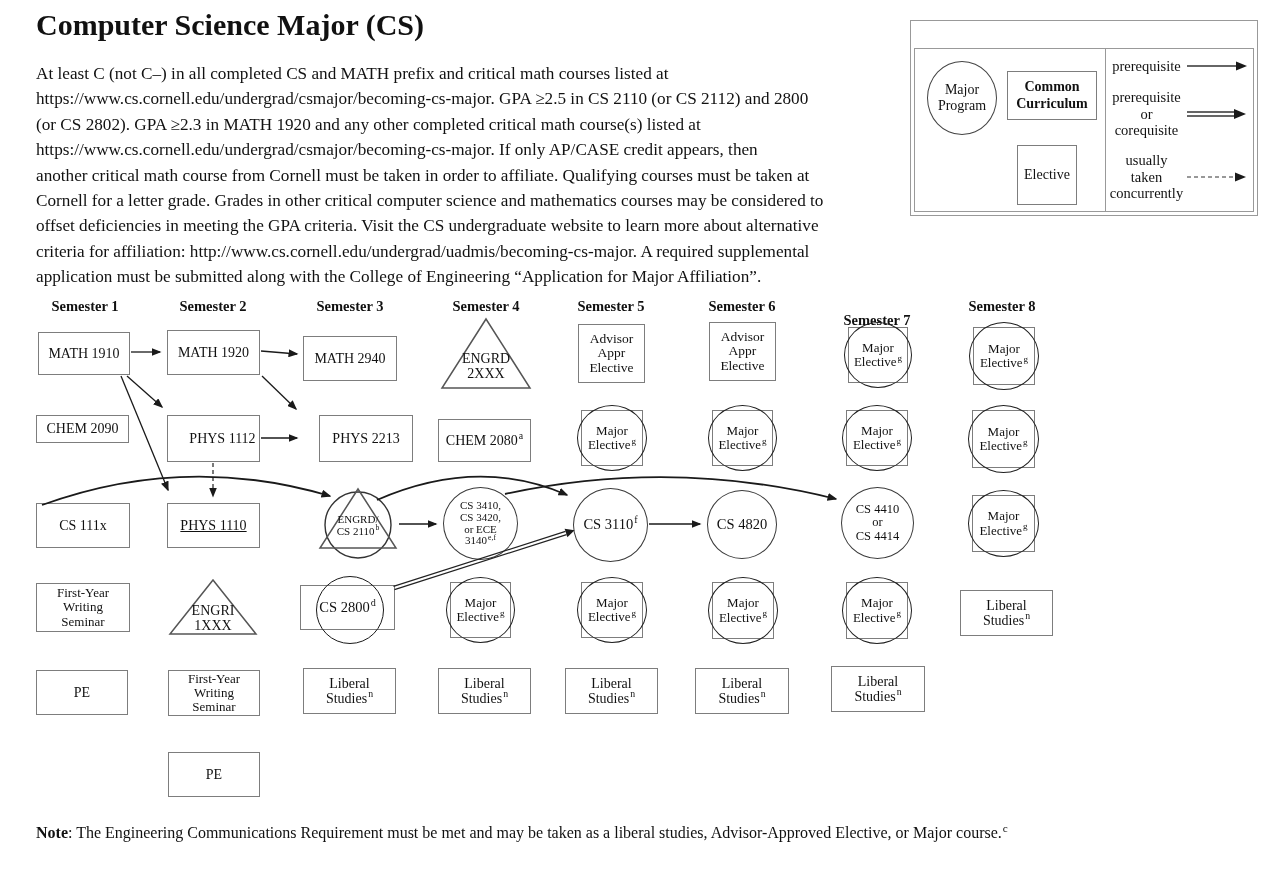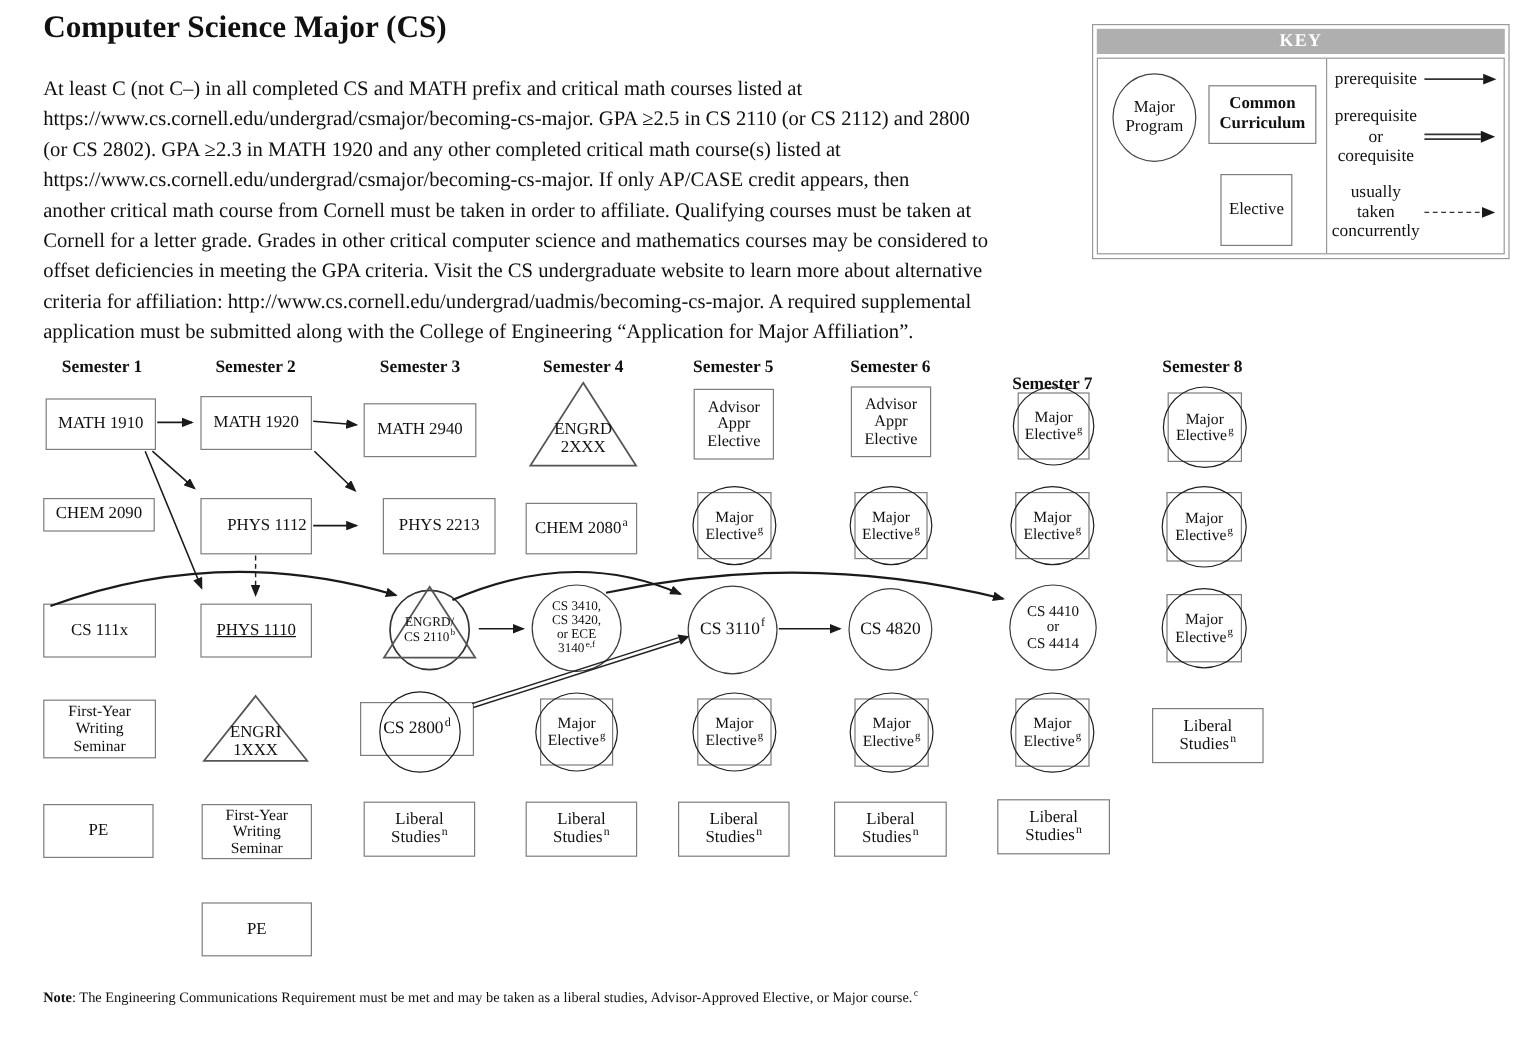--- a/index.html
+++ b/index.html
@@ -1,24 +1,24 @@
 <!DOCTYPE html>
 <html><head>
 <meta charset="utf-8">
 <style>
   html,body{margin:0;padding:0;background:#fff;}
   .page{position:relative;width:1280px;height:873px;background:#fff;overflow:hidden;
         font-family:"Liberation Serif","DejaVu Serif",serif;color:#111;}
   .pre{white-space:pre-line;}
   
-  .title{position:absolute;left:36px;top:8px;font-size:26px;font-weight:bold;margin:0;}
+  .title{position:absolute;left:36px;top:8px;font-size:30px;font-weight:bold;margin:0;}
   .subtitle{position:absolute;left:36px;top:42px;font-size:17.5px;font-weight:bold;white-space:pre-wrap;}
   .body-text{position:absolute;left:36px;top:61px;width:870px;margin:0;font-size:17.2px;
              line-height:25.4px;white-space:pre-line;}
-  .note{position:absolute;left:36px;top:824px;margin:0;font-size:12px;}
+  .note{position:absolute;left:36px;top:824px;margin:0;font-size:16px;}
   .note b{font-weight:bold;}
   sup{font-size:0.7em;vertical-align:super;line-height:0;margin-left:1px;}
   
   .key{position:absolute;left:910px;top:20px;width:348px;height:196px;border:1.4px solid #999;
        box-sizing:border-box;padding:3px;background:#fff;}
   .key-title{height:21px;background:#afafaf;color:#fff;font-weight:bold;font-size:15px;
              line-height:21px;text-align:center;letter-spacing:1px;}
   .key-content{position:absolute;left:3px;right:3px;top:27px;bottom:3px;border:1.2px solid #999;display:flex;}
   .key-left{position:relative;width:190px;border-right:1.2px solid #999;}
   .key-circle{position:absolute;left:12px;top:12px;width:68px;height:72px;border:1.4px solid #444;
@@ -73,21 +73,20 @@
 https://www.cs.cornell.edu/undergrad/csmajor/becoming-cs-major. GPA ≥2.5 in CS 2110 (or CS 2112) and 2800
 (or CS 2802). GPA ≥2.3 in MATH 1920 and any other completed critical math course(s) listed at
 https://www.cs.cornell.edu/undergrad/csmajor/becoming-cs-major. If only AP/CASE credit appears, then
 another critical math course from Cornell must be taken in order to affiliate. Qualifying courses must be taken at
 Cornell for a letter grade. Grades in other critical computer science and mathematics courses may be considered to
 offset deficiencies in meeting the GPA criteria. Visit the CS undergraduate website to learn more about alternative
 criteria for affiliation: http://www.cs.cornell.edu/undergrad/uadmis/becoming-cs-major. A required supplemental
 application must be submitted along with the College of Engineering “Application for Major Affiliation”.</p>
 
   <div class="key">
-    <div class="key-title">KEY</div>
     <div class="key-content">
       <div class="key-left">
         <div class="key-circle">
           <span class="pre">Major
 Program</span>
         </div>
         <div class="key-rect">
           <span class="pre">Common
 Curriculum</span>
         </div>

